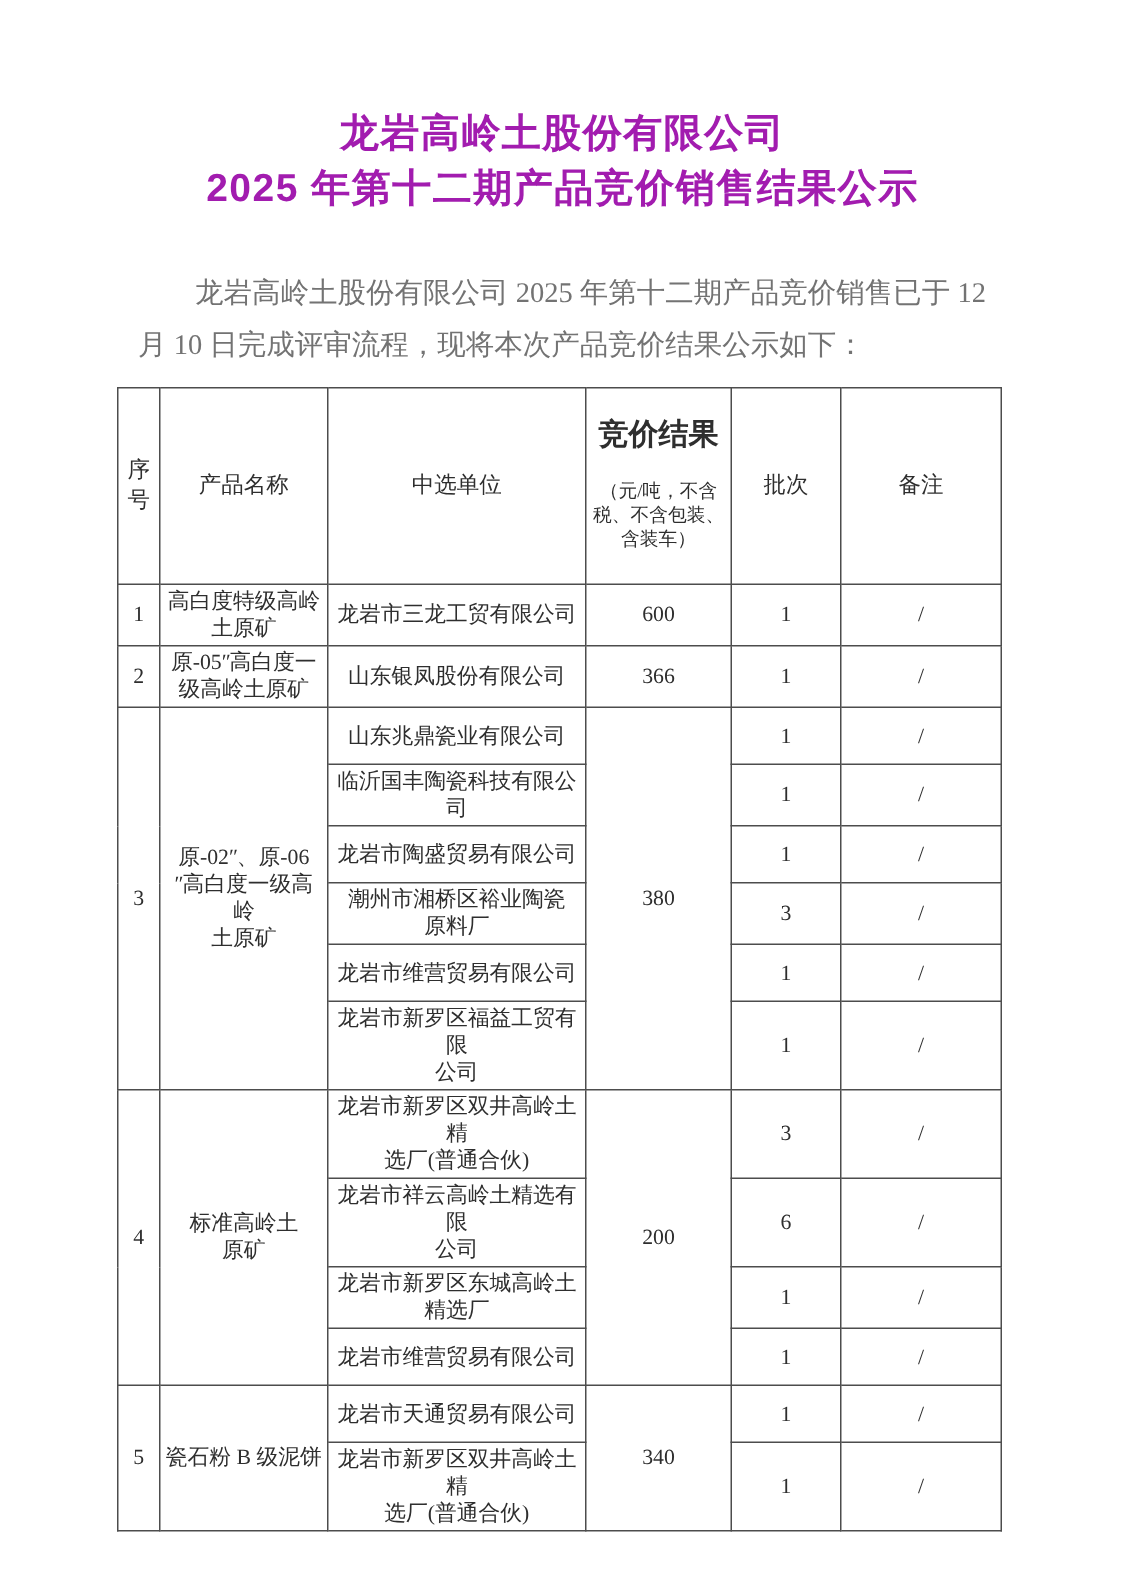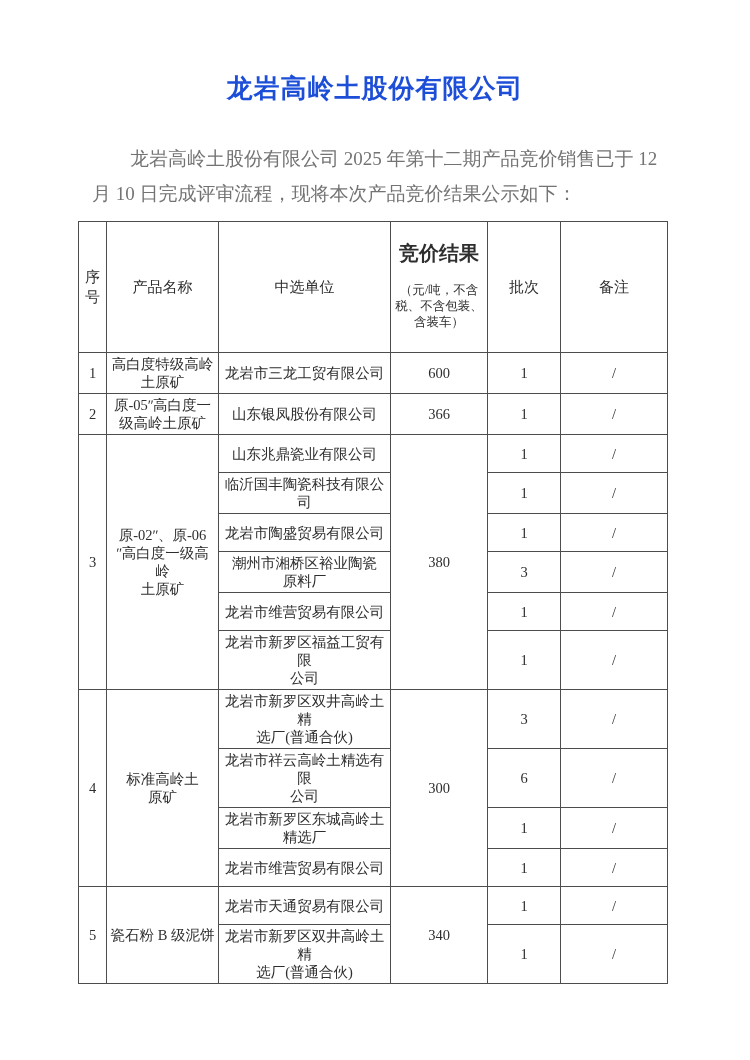--- a/index.html
+++ b/index.html
@@ -15,21 +15,21 @@
     padding-top: 70px;
     overflow: hidden;
   }
   .doc-title {
     text-align: center;
     font-family: "Liberation Sans", "DejaVu Sans", sans-serif;
     font-weight: bold;
     font-size: 26px;
     line-height: 37px;
     letter-spacing: 1px;
-    color: #1d4ed8;
+    color: #a21caf;
   }
   .intro {
     margin: 34px 90px 0 92px;
     font-size: 19px;
     line-height: 35px;
     text-indent: 2em;
     white-space: pre-line;
     color: #737373;
   }
   table.results {
@@ -60,20 +60,21 @@
   td.c-batch { font-size: 14px; }
   td.c-note  { font-size: 13.5px; color: #3a3a3a; }
 </style>
 </head>
 <body>
 
 <div class="page">
 
   <header>
     <div class="doc-title">龙岩高岭土股份有限公司</div>
+    <div class="doc-title">2025 年第十二期产品竞价销售结果公示</div>
   </header>
 
   <p class="intro">龙岩高岭土股份有限公司 2025 年第十二期产品竞价销售已于 12
 月 10 日完成评审流程，现将本次产品竞价结果公示如下：</p>
 
   <table class="results">
     <colgroup>
       <col style="width:28px">
       <col style="width:112px">
       <col style="width:172px">
@@ -152,21 +153,21 @@
 公司</td>
           <td class="c-batch">1</td>
           <td class="c-note">/</td>
         </tr>
         <tr>
           <td class="c-no" rowspan="4">4</td>
           <td class="c-product" rowspan="4">标准高岭土
 原矿</td>
           <td class="c-company">龙岩市新罗区双井高岭土精
 选厂(普通合伙)</td>
-          <td class="c-price" rowspan="4">300</td>
+          <td class="c-price" rowspan="4">200</td>
           <td class="c-batch">3</td>
           <td class="c-note">/</td>
         </tr>
         <tr>
           <td class="c-company">龙岩市祥云高岭土精选有限
 公司</td>
           <td class="c-batch">6</td>
           <td class="c-note">/</td>
         </tr>
         <tr>

